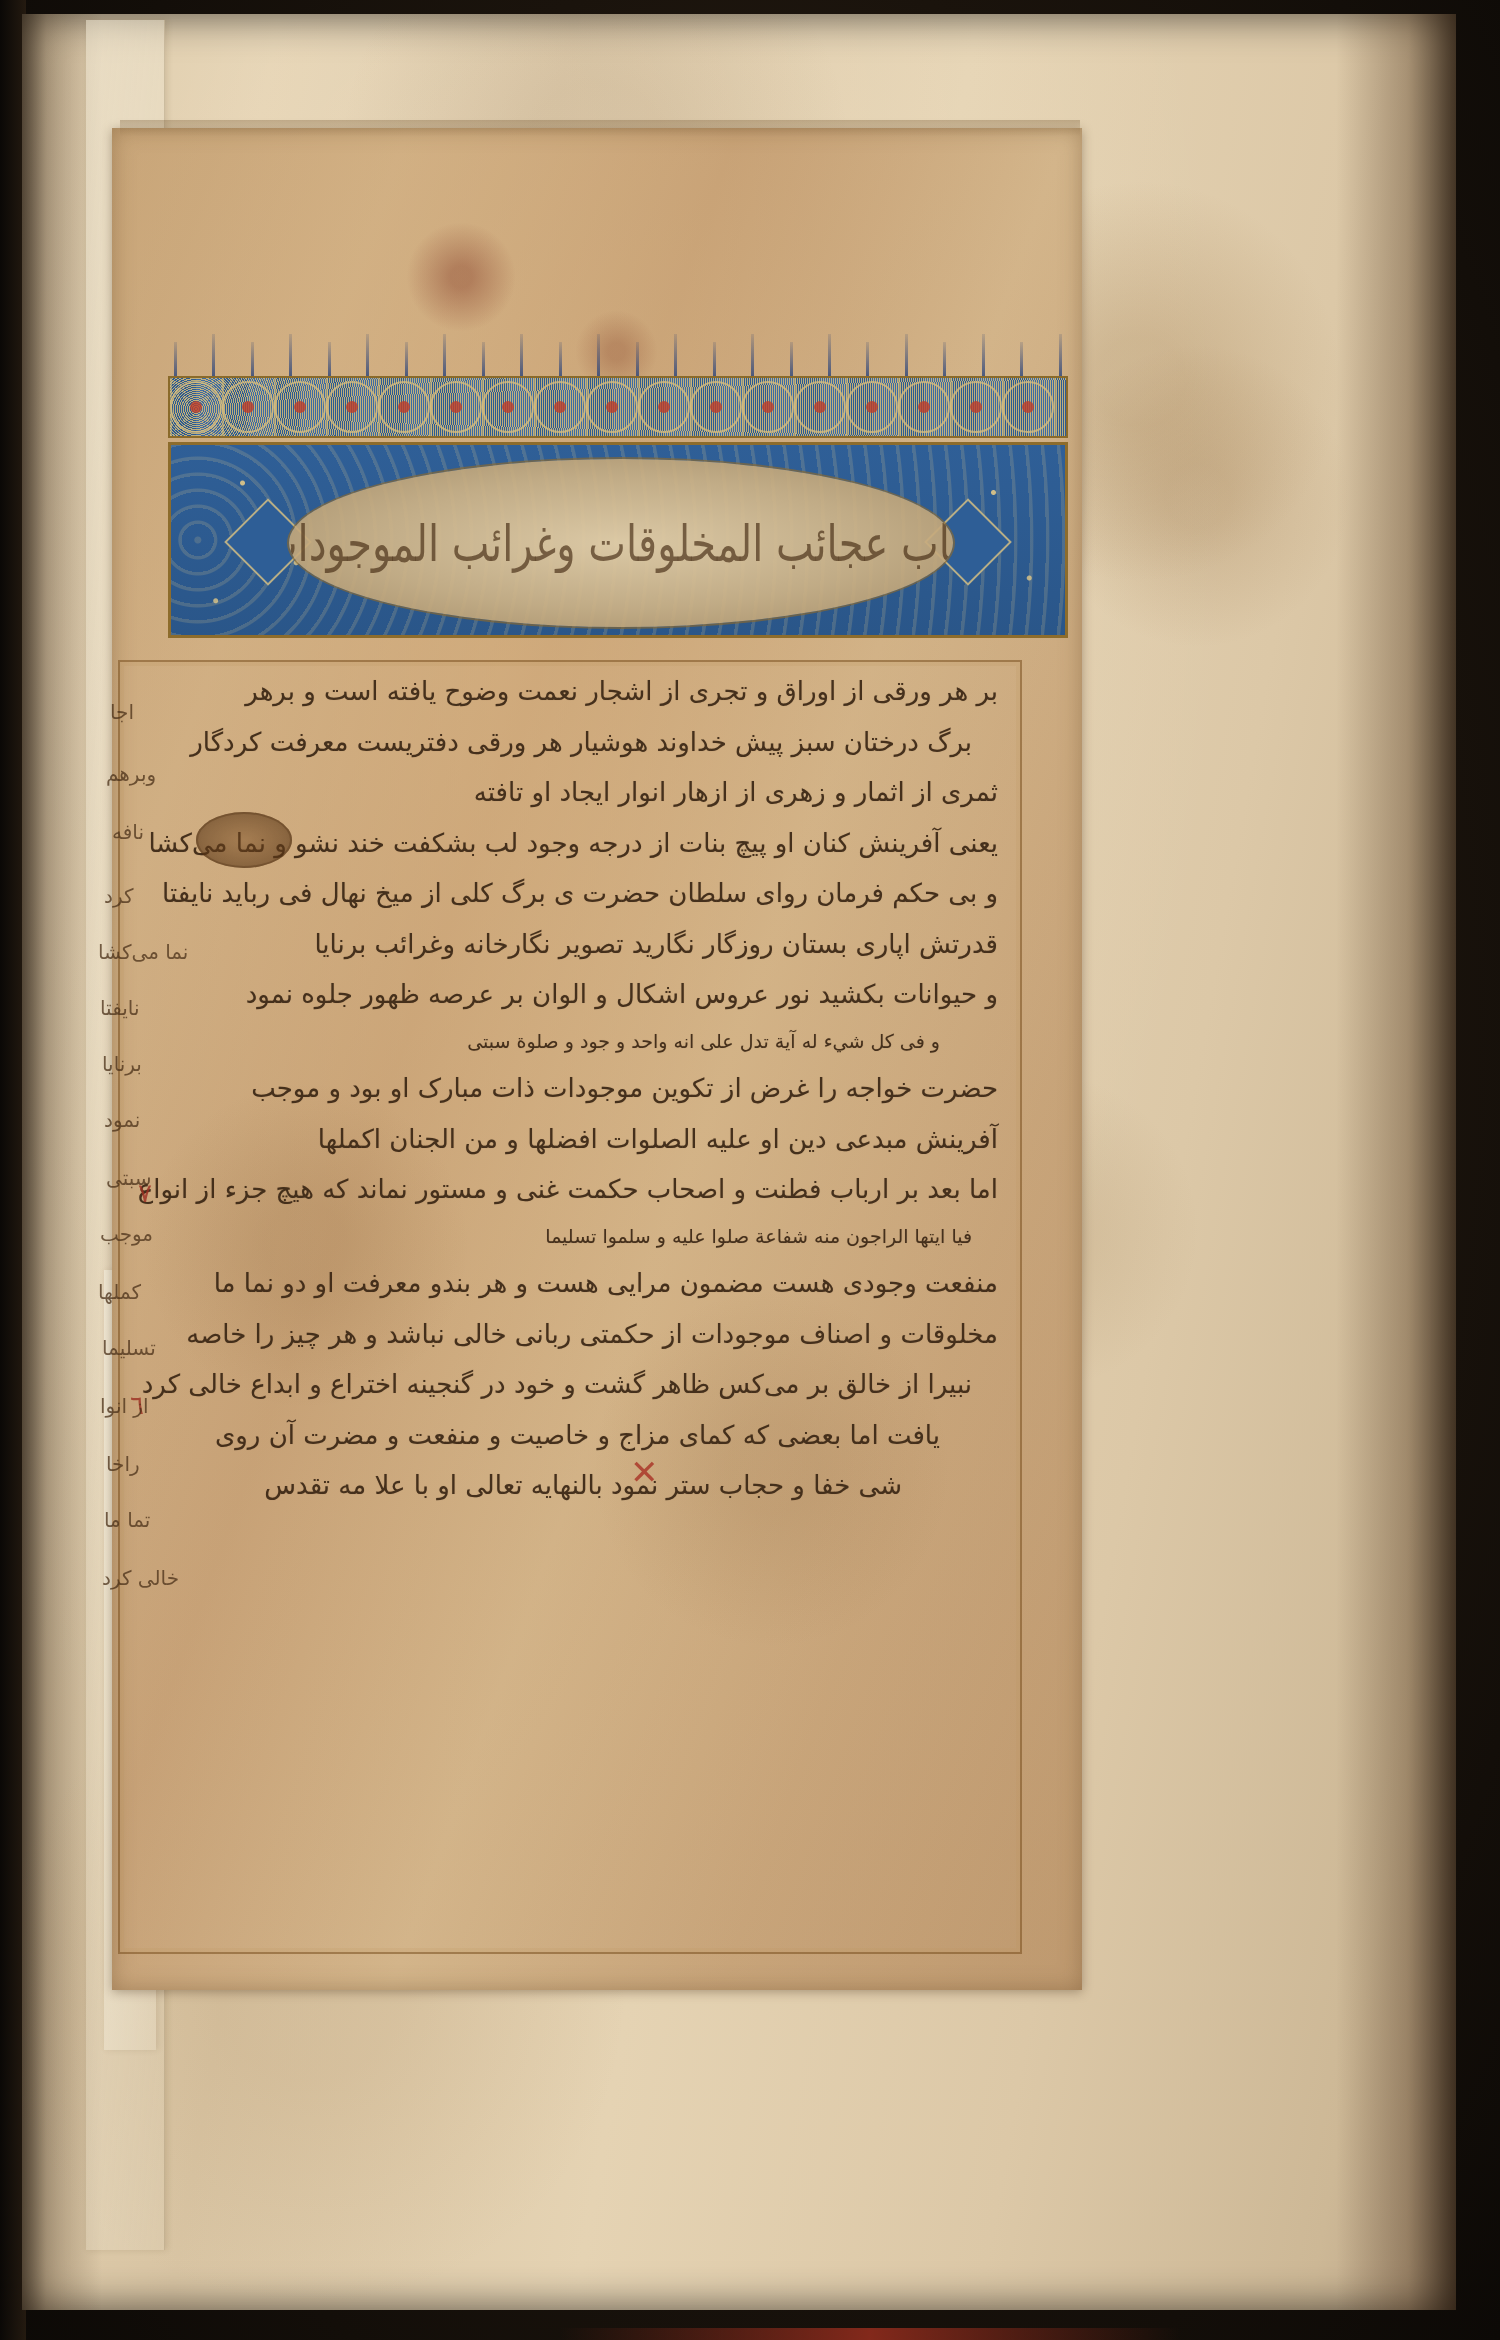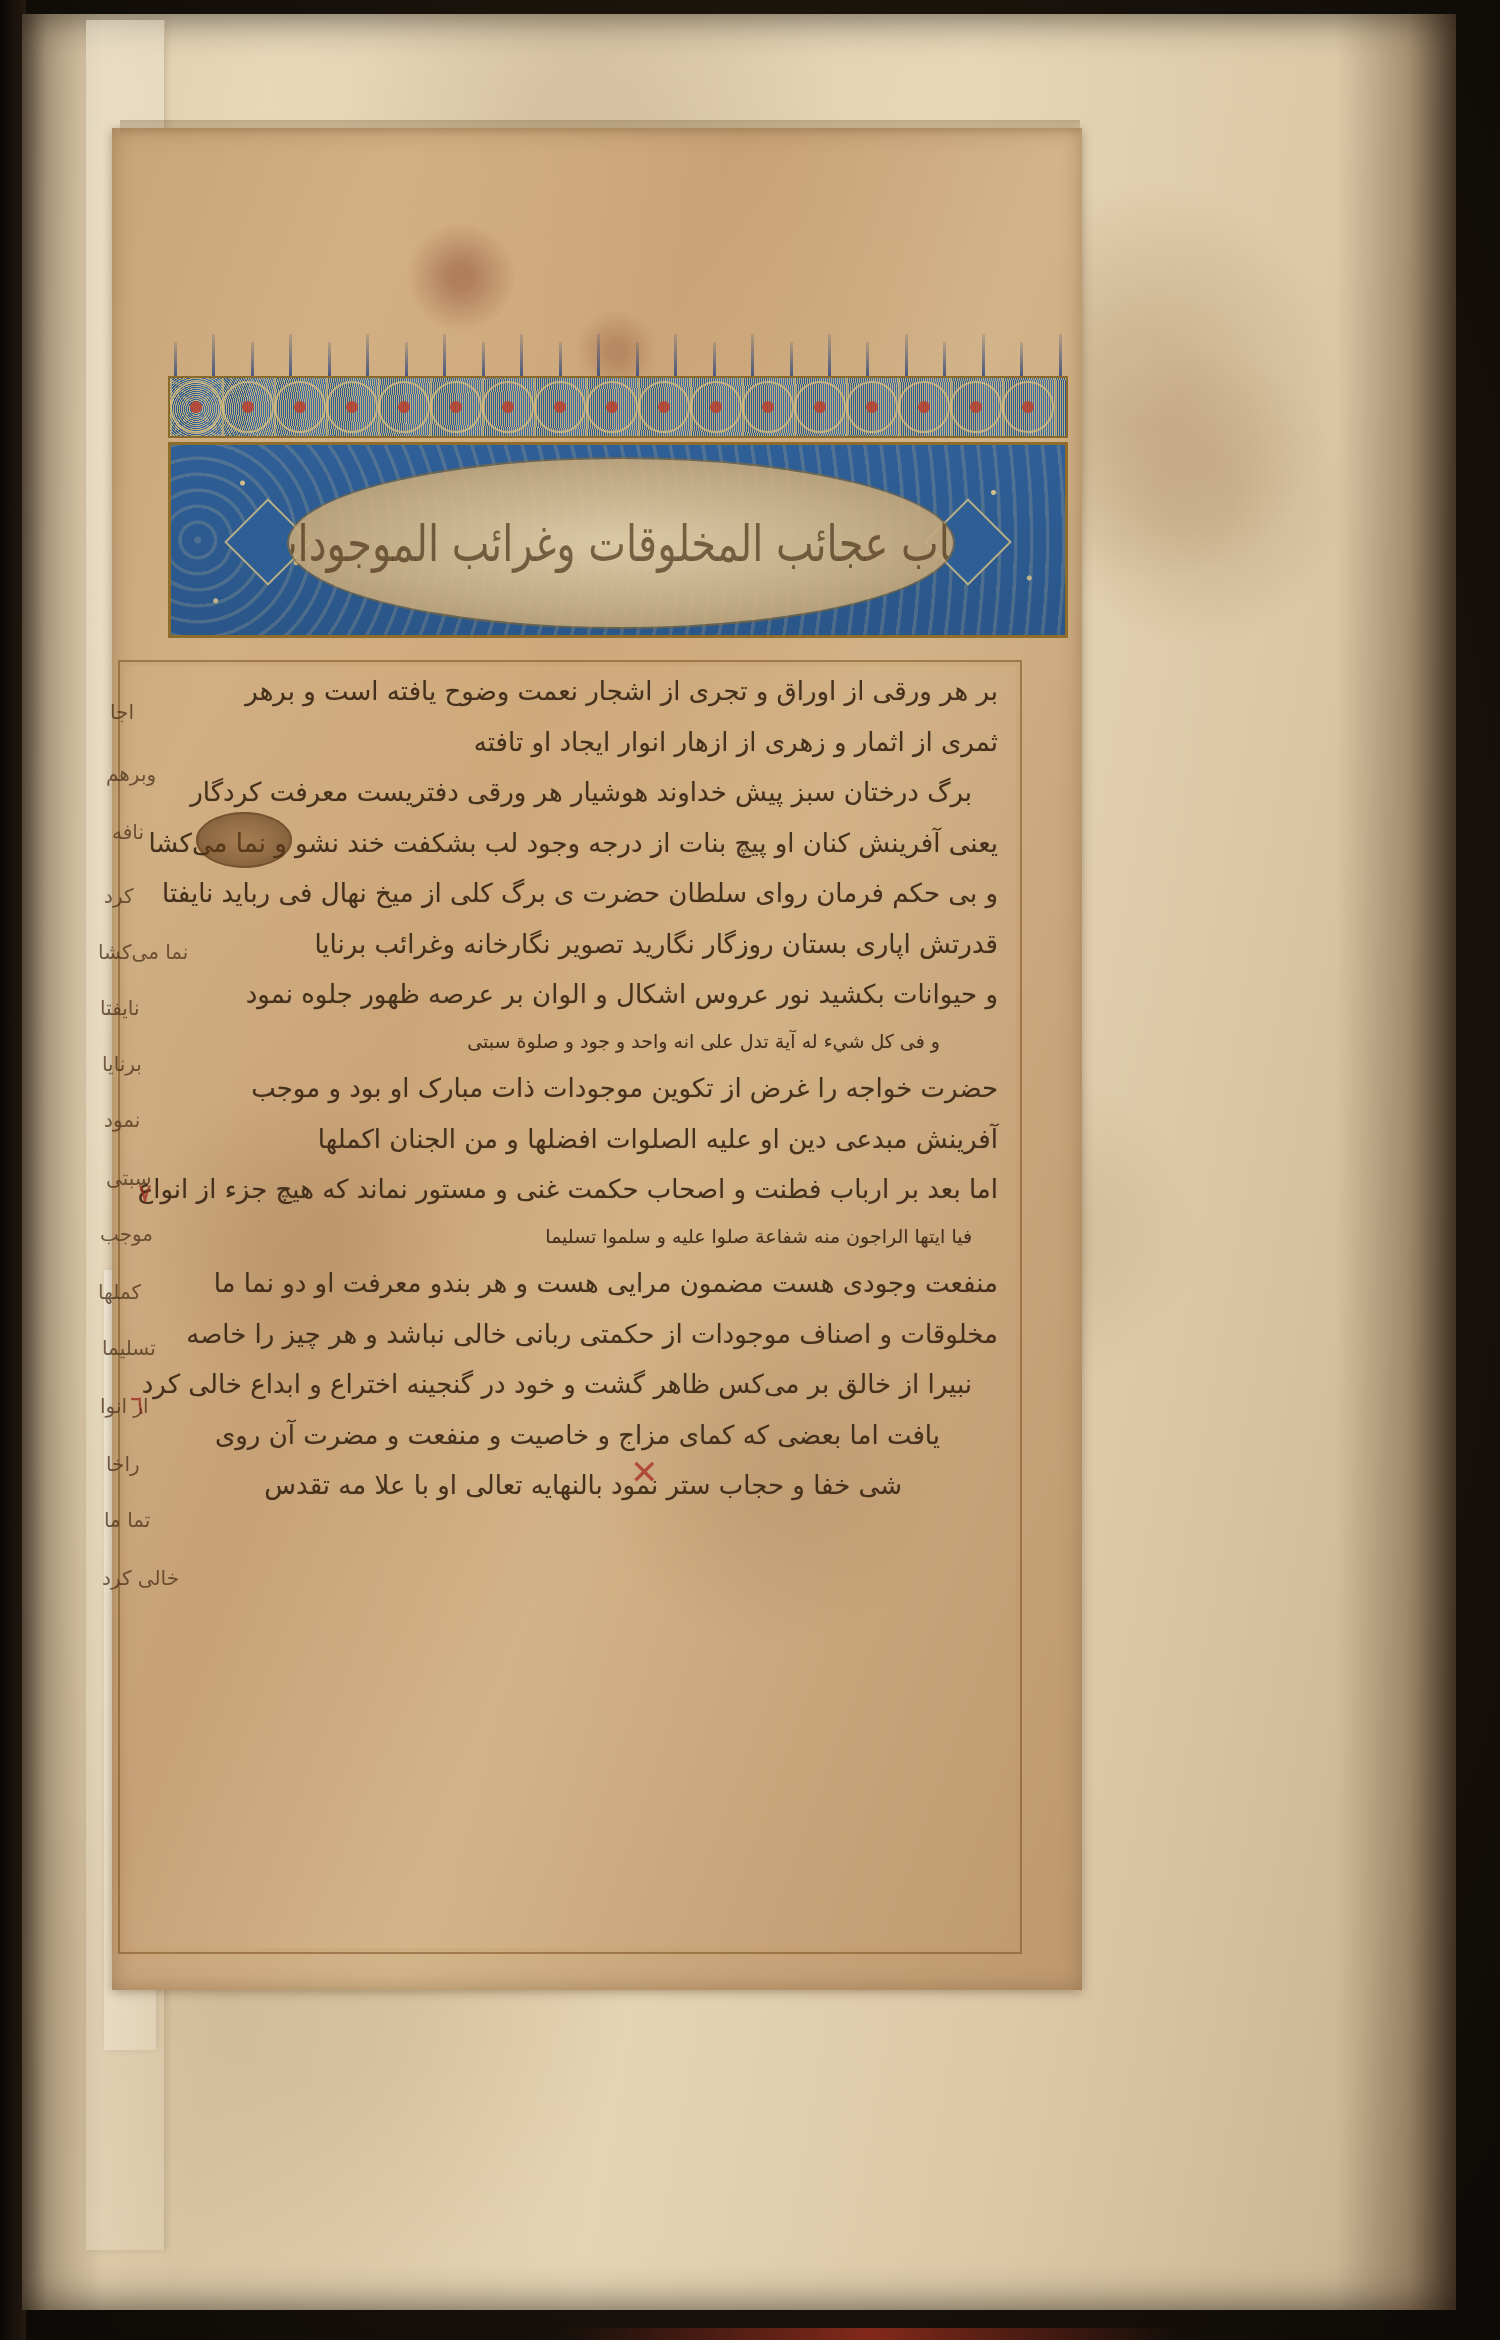--- a/index.html
+++ b/index.html
@@ -442,22 +442,22 @@
       <div class="cartouche">
         <span class="cartouche-text">كتاب عجائب المخلوقات وغرائب الموجودات</span>
       </div>
     </div>
   </div>
 
   <div class="text-frame"></div>
 
   <div class="lines">
     <div class="line">بر هر ورقی از اوراق و تجری از اشجار نعمت وضوح یافته است و برهر</div>
+    <div class="line ind1">برگ درختان سبز پیش خداوند هوشیار هر ورقی دفتریست معرفت کردگار</div>
     <div class="line">ثمری از اثمار و زهری از ازهار انوار ایجاد او تافته</div>
-    <div class="line ind1">برگ درختان سبز پیش خداوند هوشیار هر ورقی دفتریست معرفت کردگار</div>
     <div class="line">یعنی آفرینش کنان او پیچ بنات از درجه وجود لب بشکفت خند نشو و نما می‌کشا</div>
     <div class="line">و بی حکم فرمان روای سلطان حضرت ی برگ کلی از میخ نهال فی رباید نایفتا</div>
     <div class="line">قدرتش اپاری بستان روزگار نگارید تصویر نگارخانه وغرائب برنایا</div>
     <div class="line">و حیوانات بکشید نور عروس اشکال و الوان بر عرصه ظهور جلوه نمود</div>
     <div class="line ind2 arabic">و فی كل شيء له آية تدل على انه واحد   و جود و صلوة سبتی</div>
     <div class="line">حضرت خواجه را غرض از تکوین موجودات ذات مبارک او بود و موجب</div>
     <div class="line">آفرینش مبدعی دین او علیه الصلوات افضلها و من الجنان اكملها</div>
     <div class="line">اما بعد بر ارباب فطنت و اصحاب حکمت غنی و مستور نماند که هیچ جزء از انواع</div>
     <div class="line ind1 arabic">فیا ایتها الراجون منه شفاعة صلوا علیه و سلموا تسلیما</div>
     <div class="line">منفعت وجودی هست مضمون مرایی هست و هر بندو معرفت او دو نما ما</div>

